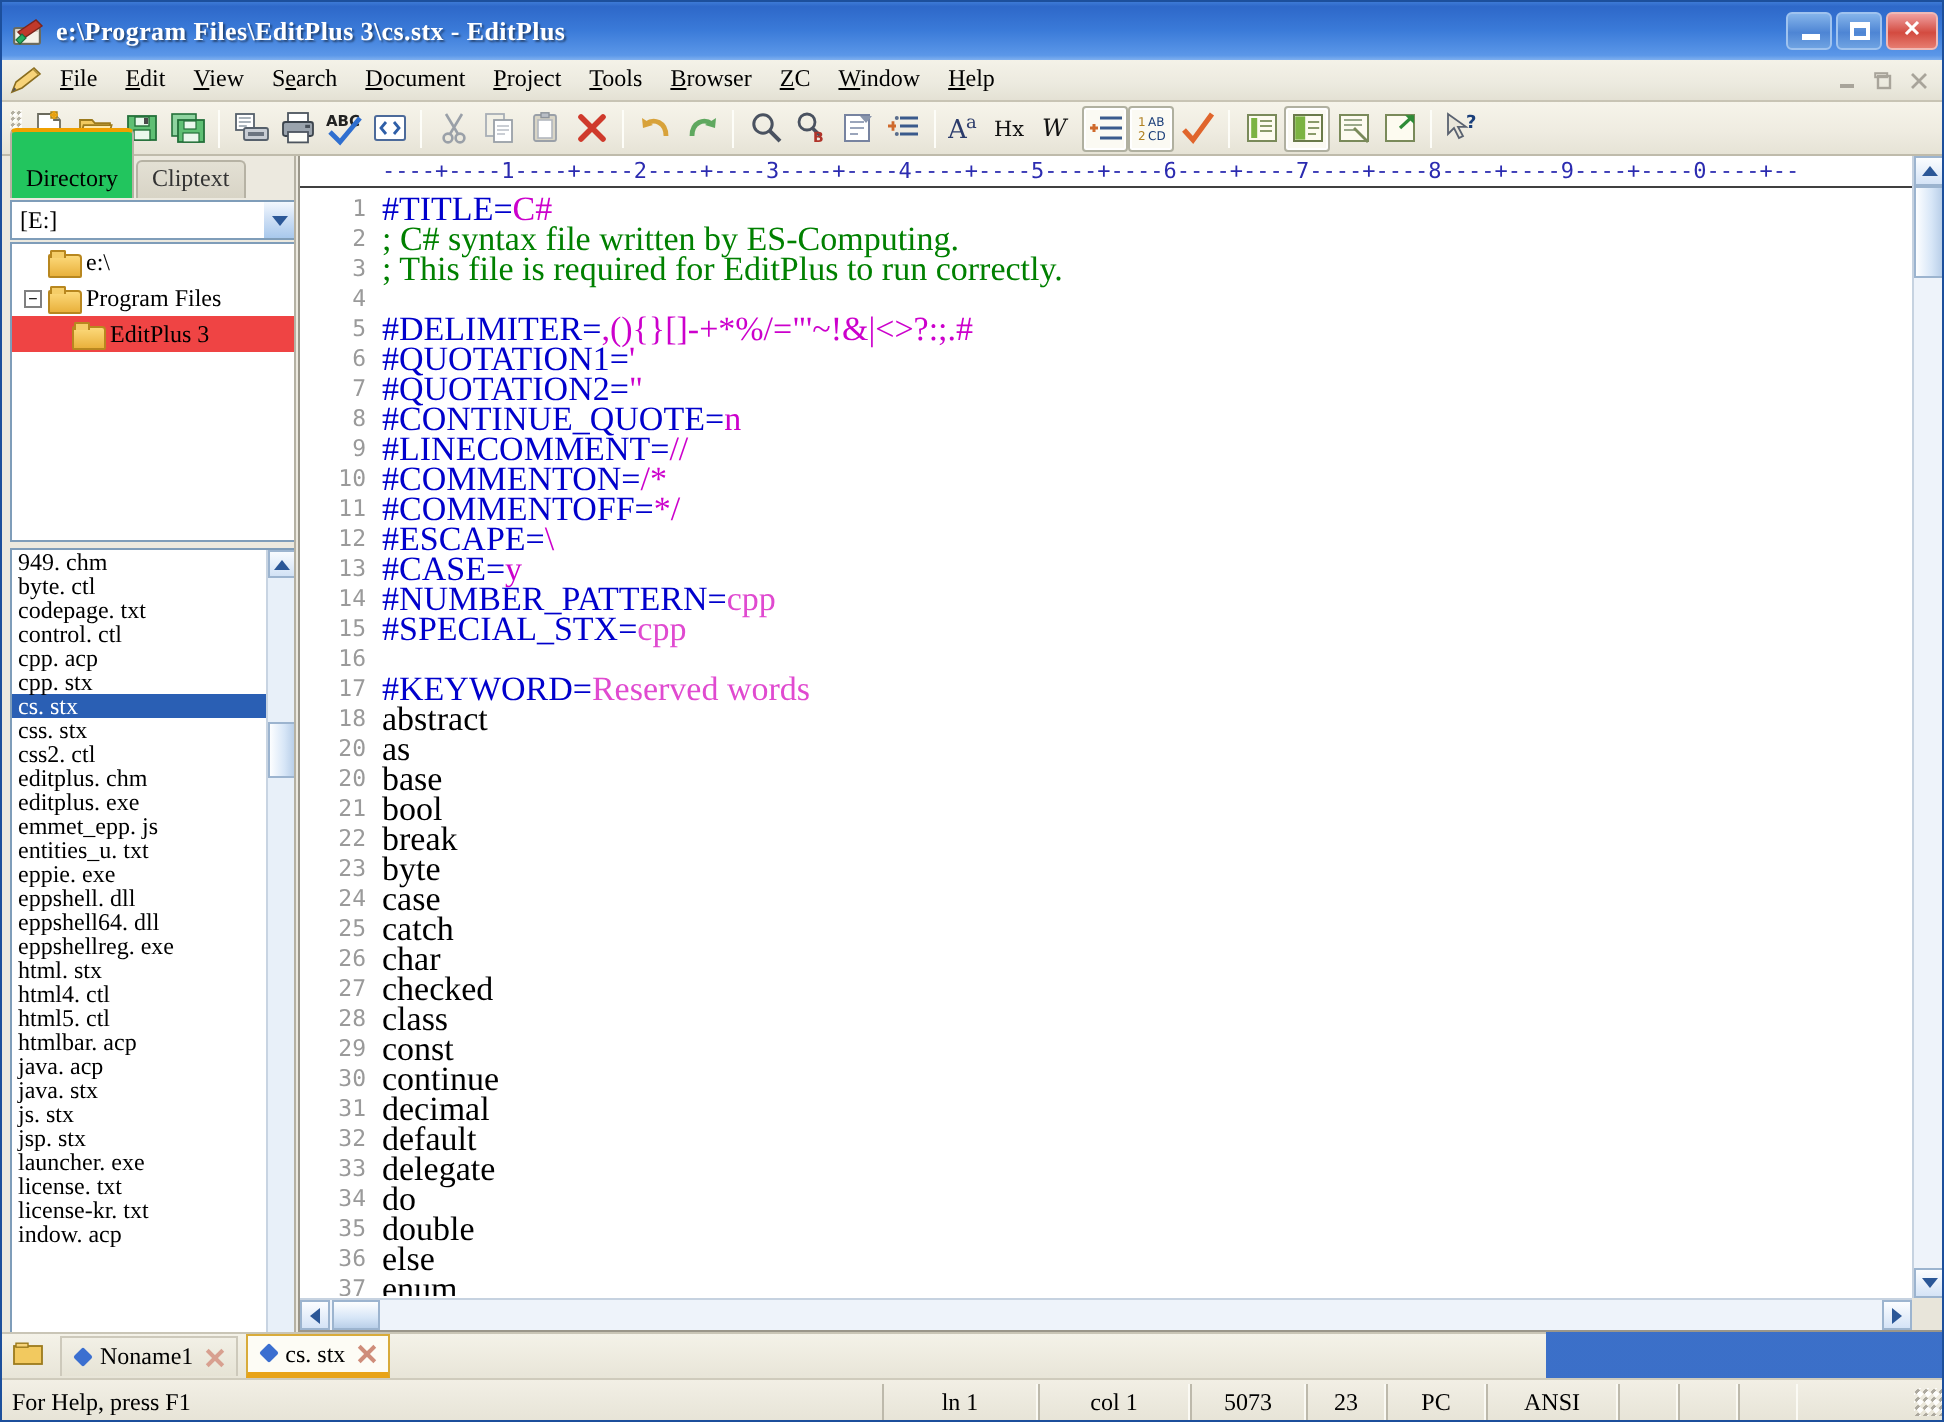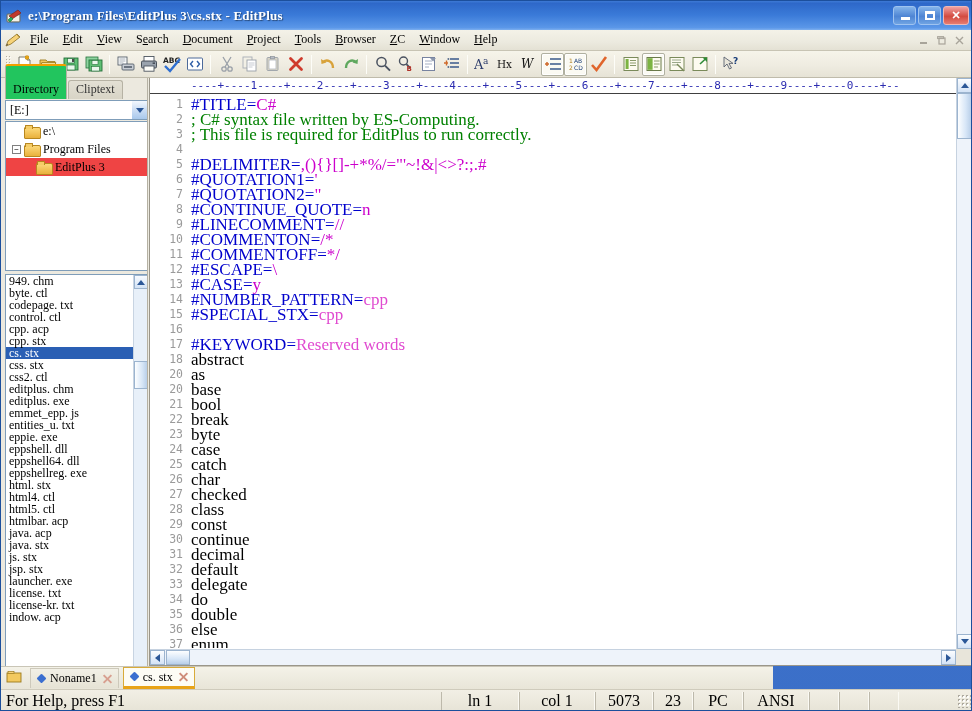--- a/index.html
+++ b/index.html
@@ -281,21 +281,21 @@
   .dtab .xm:before{ transform:rotate(45deg);} .dtab .xm:after{transform:rotate(-45deg);}
   .dtab.active .xm:before, .dtab.active .xm:after { background:#cf8d7a; }
   #tabstrip .ts-rest { flex:1 1 auto; height:23px; }
 
   
   #statusbar {
     position:absolute; left:0; top:688px; width:972px; height:23px;
     background: linear-gradient(180deg,#f2efe5,#e6e3d6);
     border-top:1px solid #cfcbbc;
     display:flex; align-items:center;
-    font-family:"Liberation Serif", serif; font-size:16px; color:#000;
+    font-family:"Liberation Serif", serif; font-size:12px; color:#000;
   }
   .sb-cell {
     height:18px; line-height:18px; padding:0 6px;
     border-left:1px solid #bdb9ab; border-right:1px solid #fbfaf4;
     white-space:nowrap; display:flex; align-items:center;
   }
   .sb-help { flex:none; padding-left:5px; width:440px; border:none; }
   .sb-grip { width:14px;height:14px;margin-left:auto;margin-right:2px;
     background-image: radial-gradient(#ffffff 45%, transparent 46%), radial-gradient(#a6a298 45%, transparent 46%);
     background-size:4px 4px; background-position:1px 1px, 0 0; opacity:.9;}

